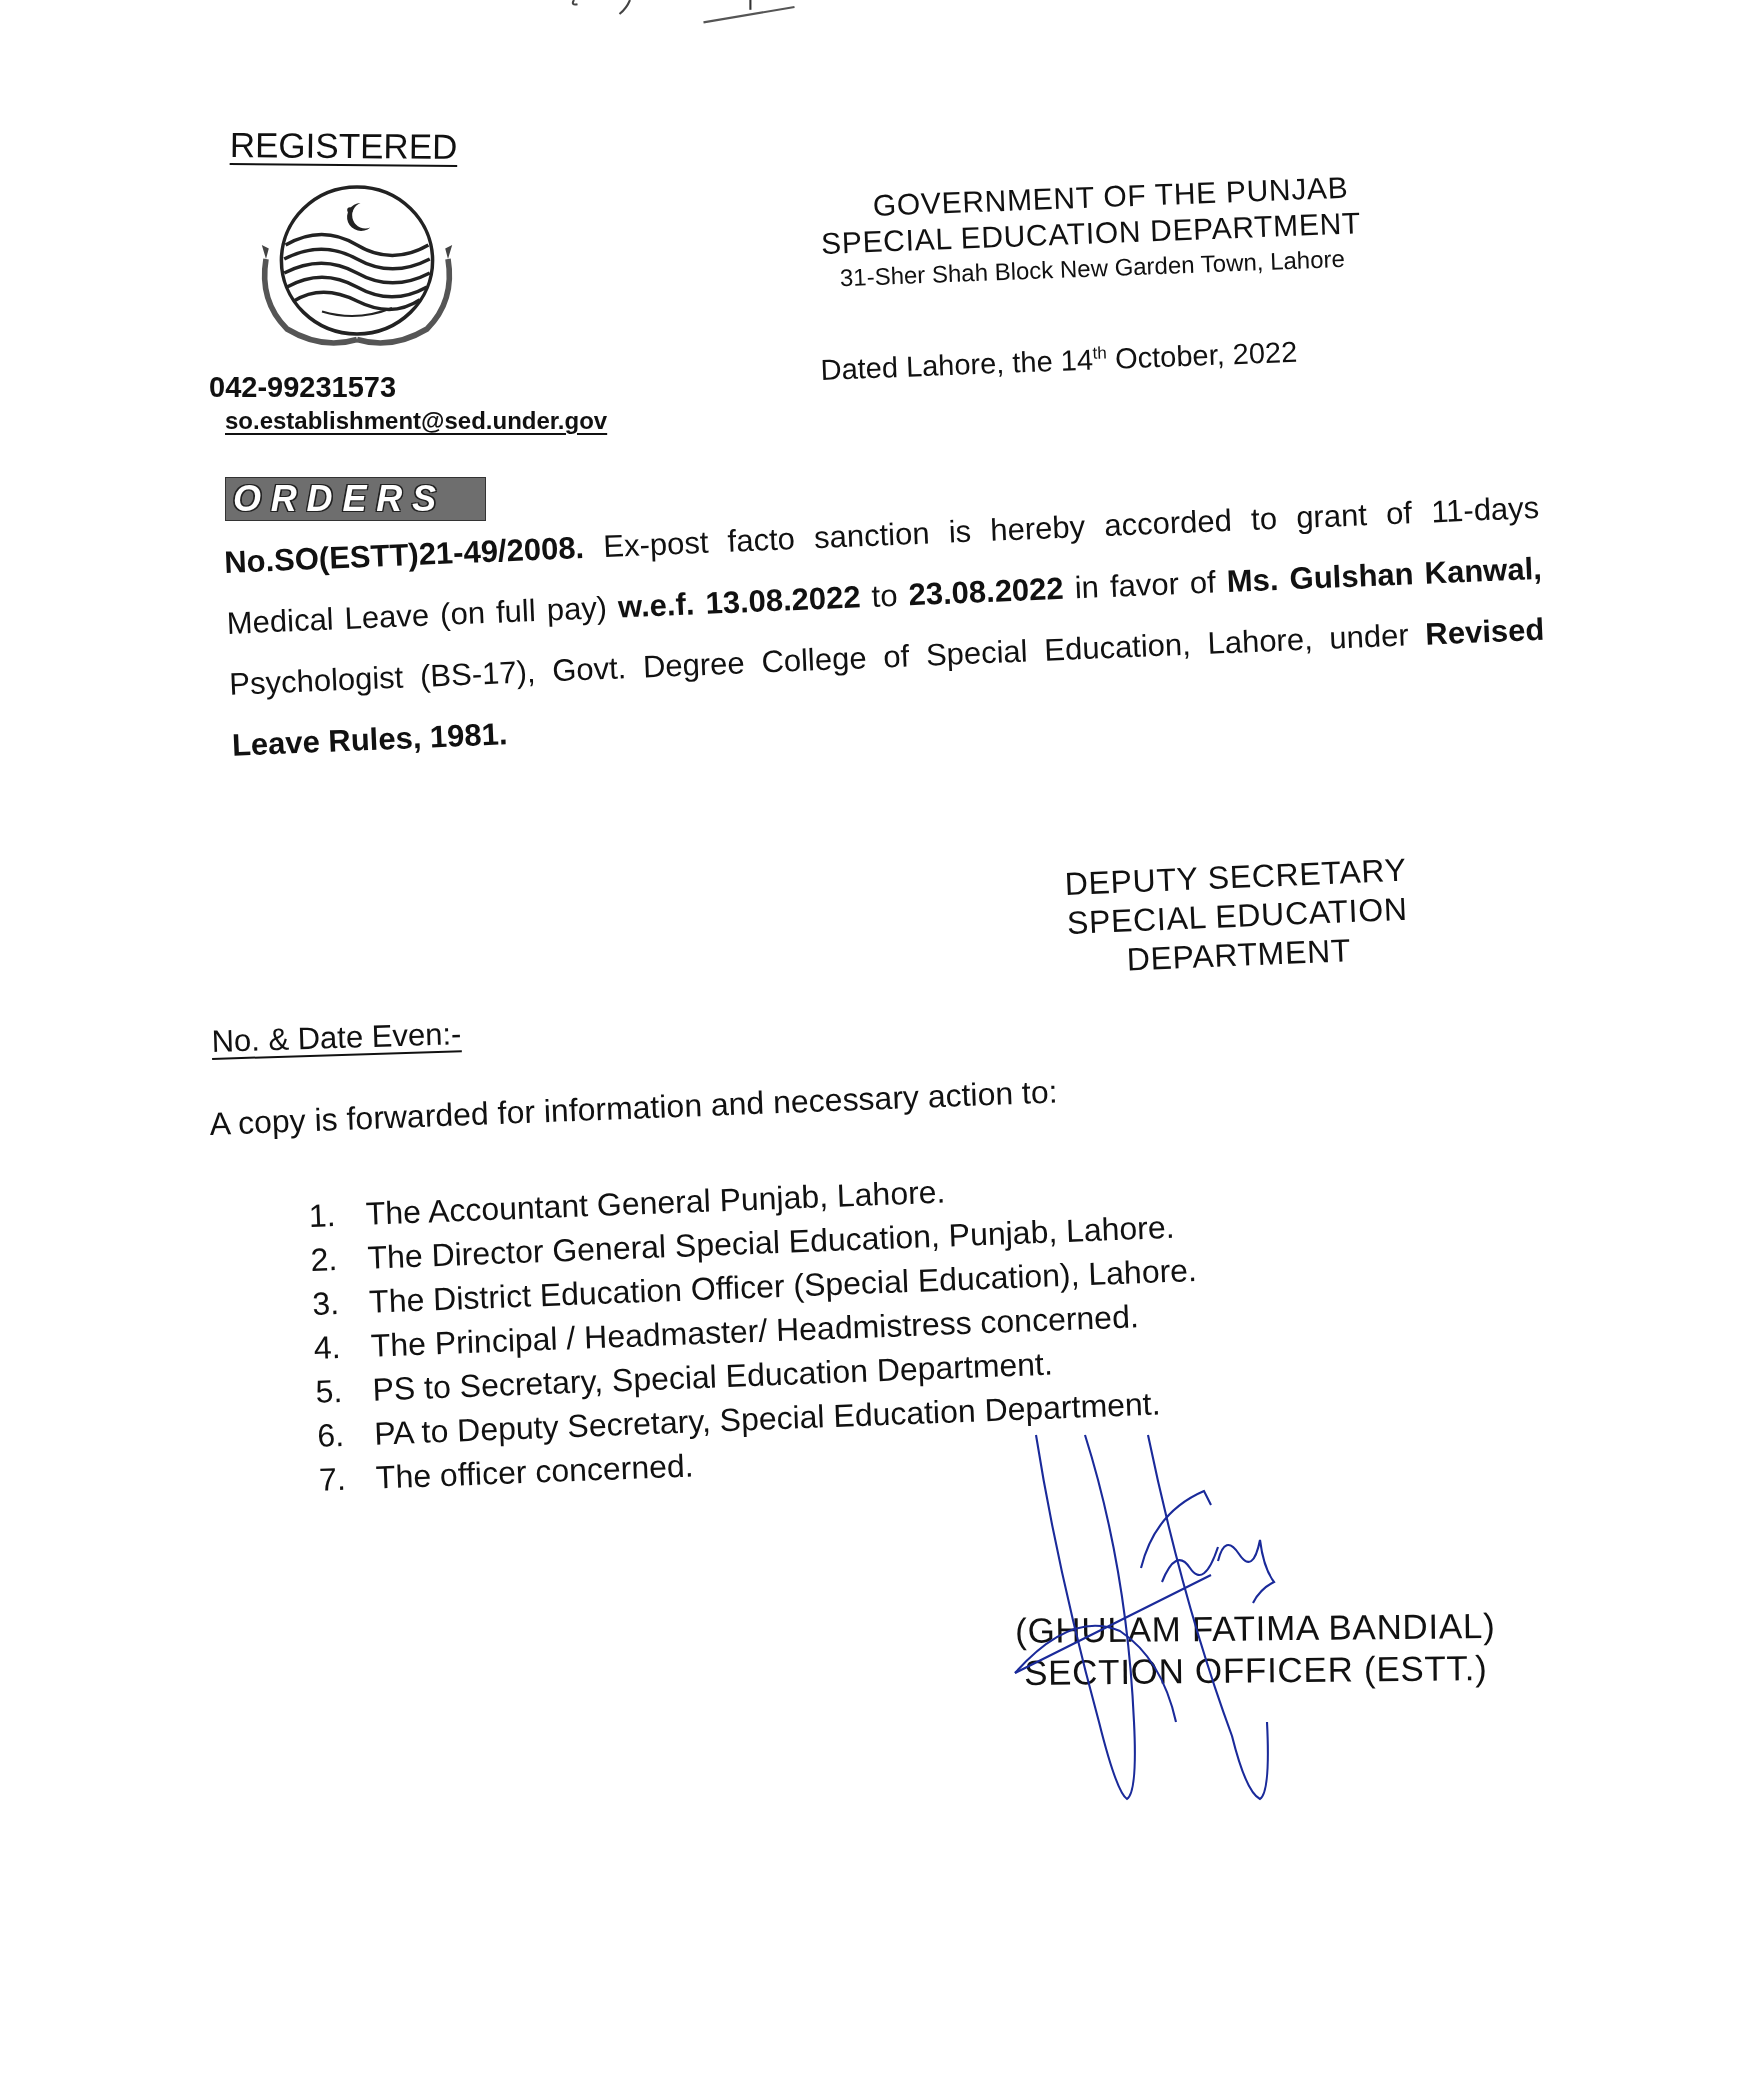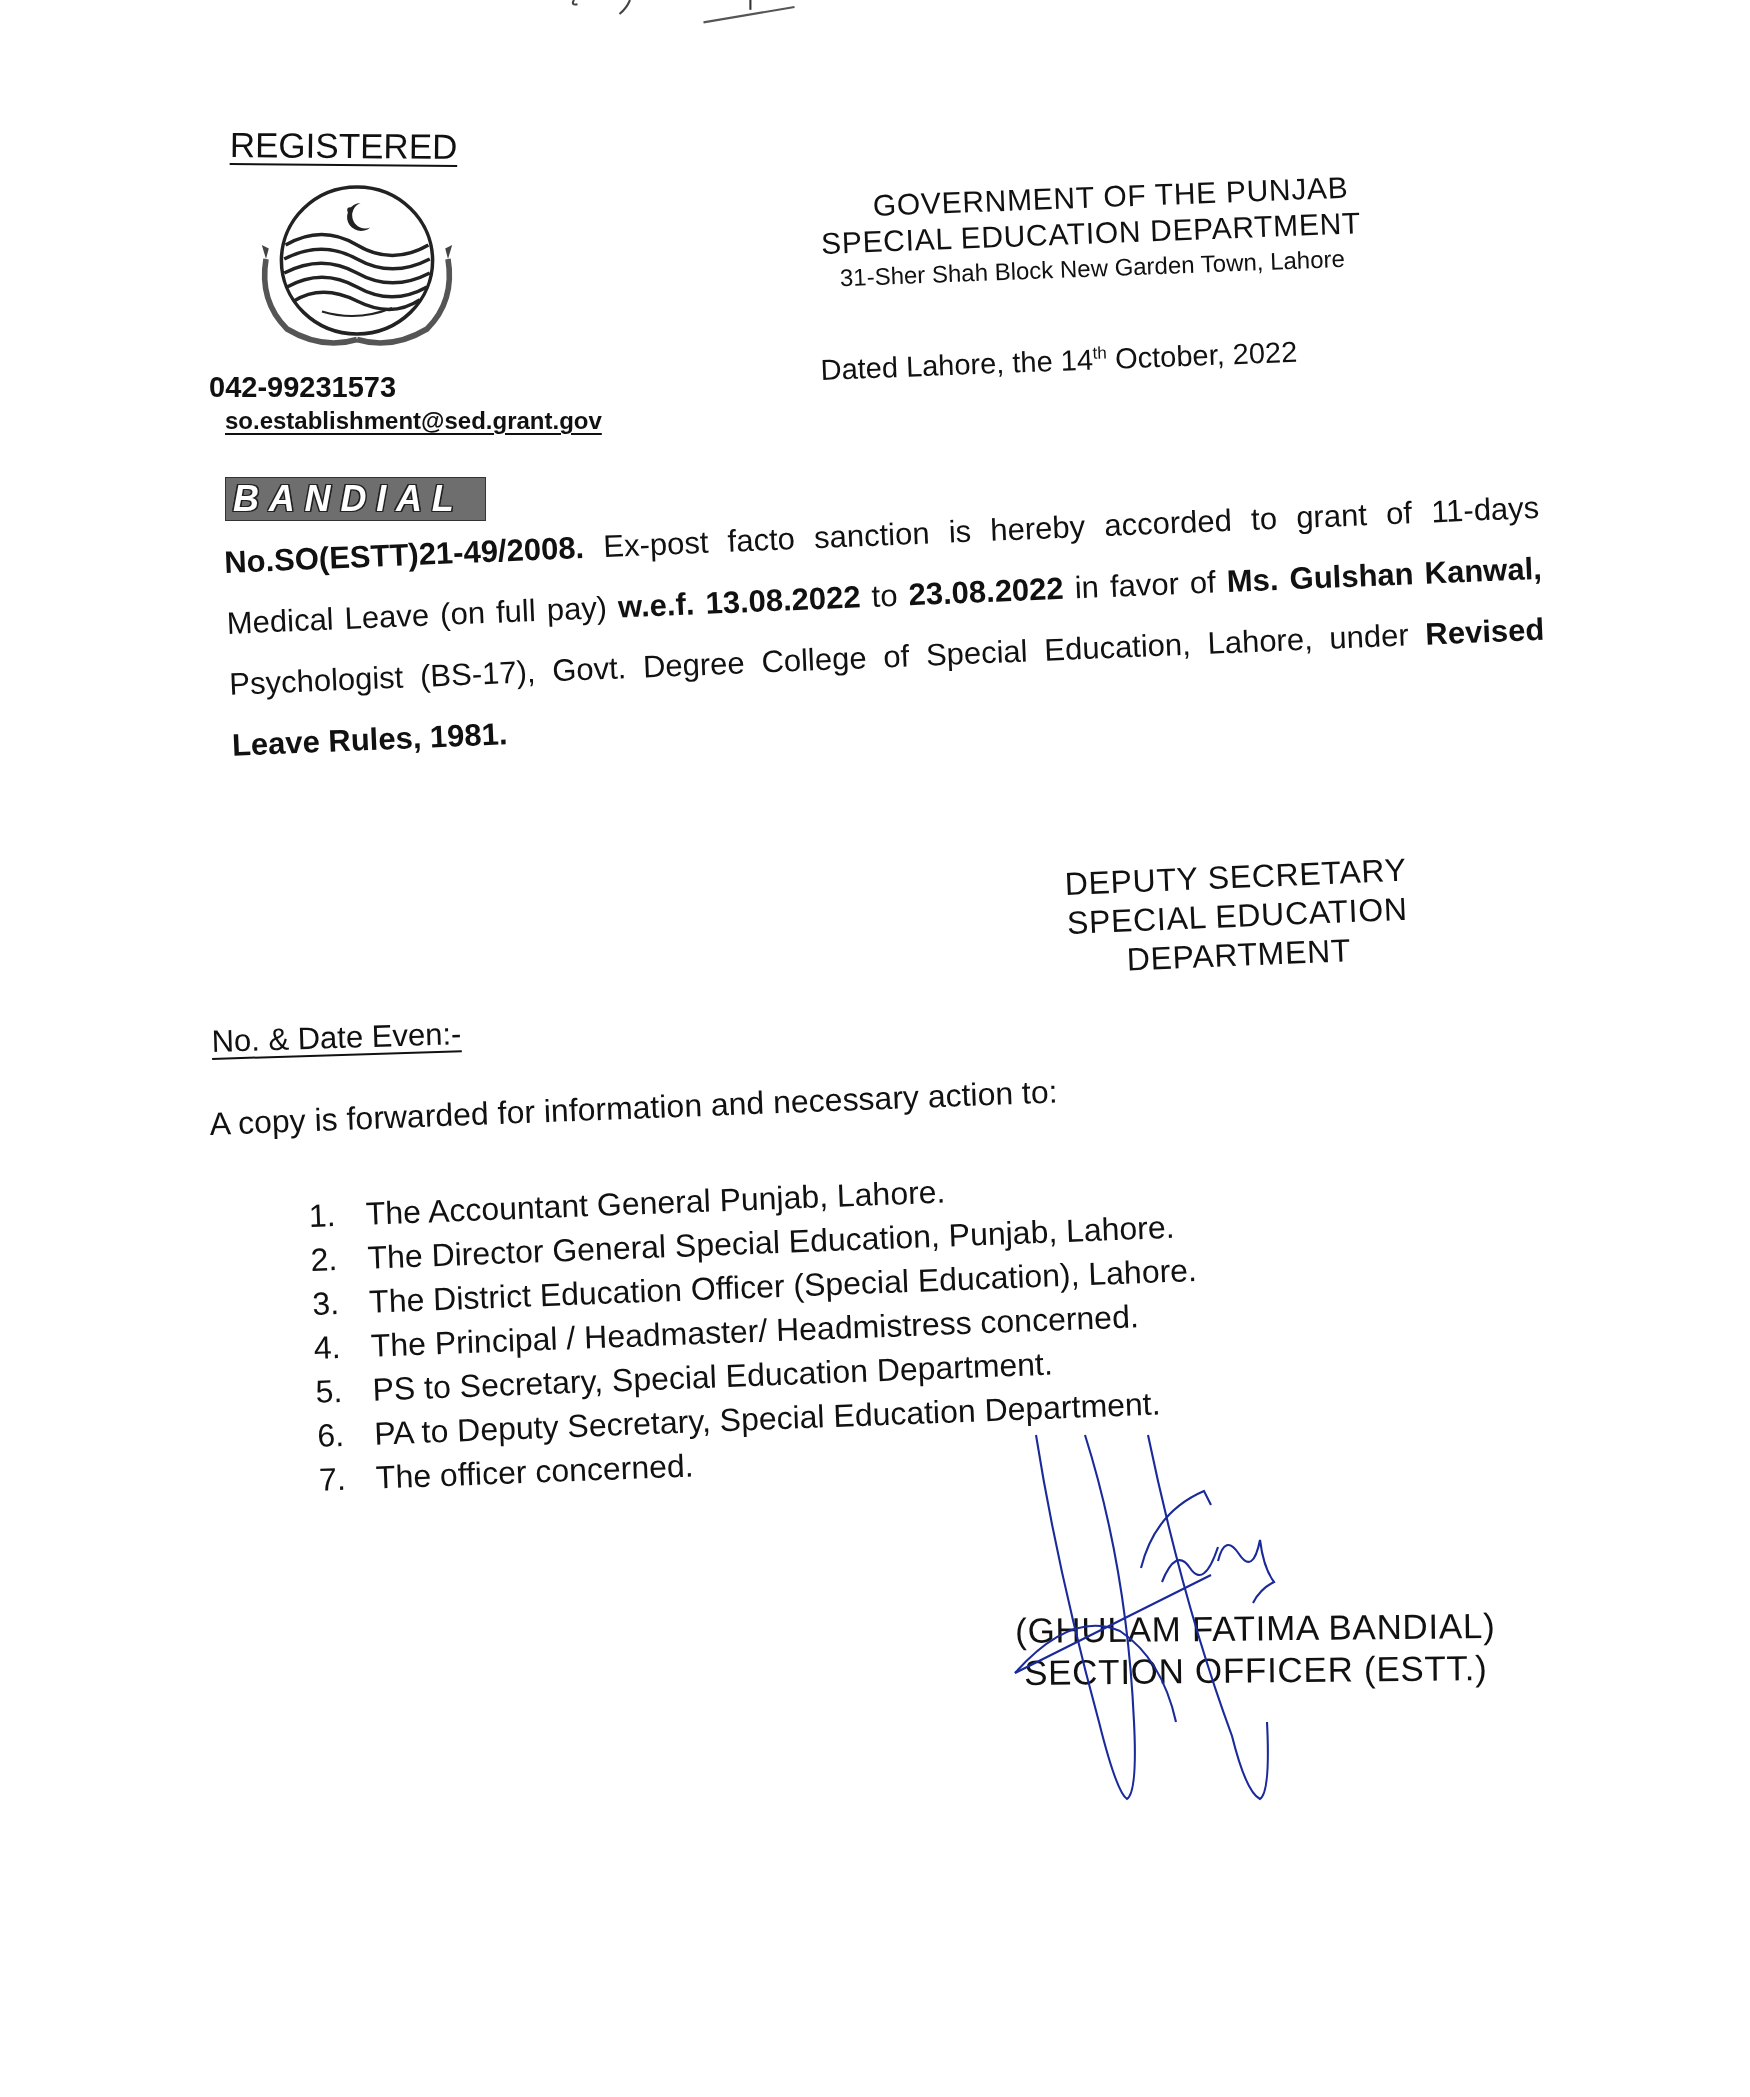--- a/index.html
+++ b/index.html
@@ -54,32 +54,32 @@
   <path d="M66 130 Q120 102 170 130 T274 130" stroke="#222" stroke-width="5" fill="none"></path>
   <path d="M70 150 Q120 122 170 150 T270 150" stroke="#222" stroke-width="5" fill="none"></path>
   <path d="M80 170 Q120 145 170 170 T260 168" stroke="#222" stroke-width="5" fill="none"></path>
   <path d="M120 185 Q170 200 220 180" stroke="#222" stroke-width="3" fill="none"></path>
   <path d="M40 110 Q30 170 70 210 Q120 240 170 225" stroke="#555" stroke-width="8" fill="none"></path>
   <path d="M300 110 Q310 170 270 210 Q220 240 170 225" stroke="#555" stroke-width="8" fill="none"></path>
   <path d="M40 110 l-6 -20 l10 5z M300 110 l6 -20 l-10 5z" fill="#444"></path>
 </svg>
 
 <div class="abs phone">042-99231573</div>
-<div class="abs email">so.establishment@sed.grant.gov</div>
+<div class="abs email">so.establishment@sed.under.gov</div>
 
 <div class="abs header-block">
   <div class="gov">GOVERNMENT OF THE PUNJAB</div>
   <div class="dept">SPECIAL EDUCATION DEPARTMENT</div>
   <div class="addr">31-Sher Shah Block New Garden Town, Lahore</div>
 </div>
 
 <div class="abs dated"><span>Dated Lahore, the 14</span><sup>th</sup><span> October, 2022</span></div>
 
 <div class="abs orders">
-  <span>BANDIAL</span>
+  <span>ORDERS</span>
 </div>
 
 <div class="abs body-para"><b>No.SO(ESTT)21-49/2008.</b><span> Ex-post facto sanction is hereby accorded to grant of 11-days Medical Leave (on full pay) </span><b>w.e.f. 13.08.2022</b><span> to </span><b>23.08.2022</b><span> in favor of </span><b>Ms. Gulshan Kanwal,</b><span> Psychologist (BS-17), Govt. Degree College of Special Education, Lahore, under </span><b>Revised Leave Rules, 1981.</b></div>
 
 <div class="abs ds-block">
   <div>DEPUTY SECRETARY</div>
   <div>SPECIAL EDUCATION</div>
   <div>DEPARTMENT</div>
 </div>
 

